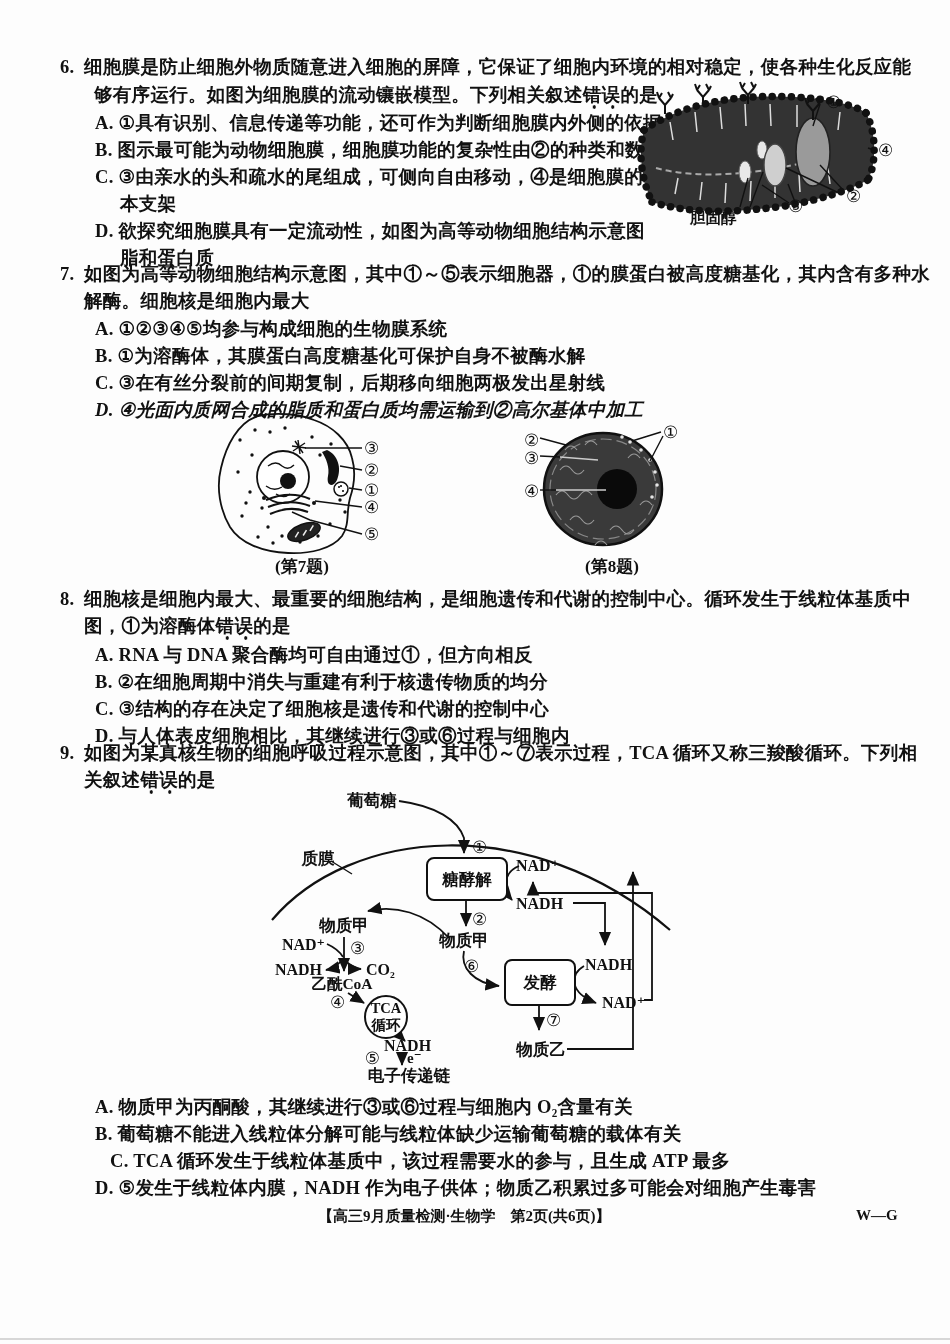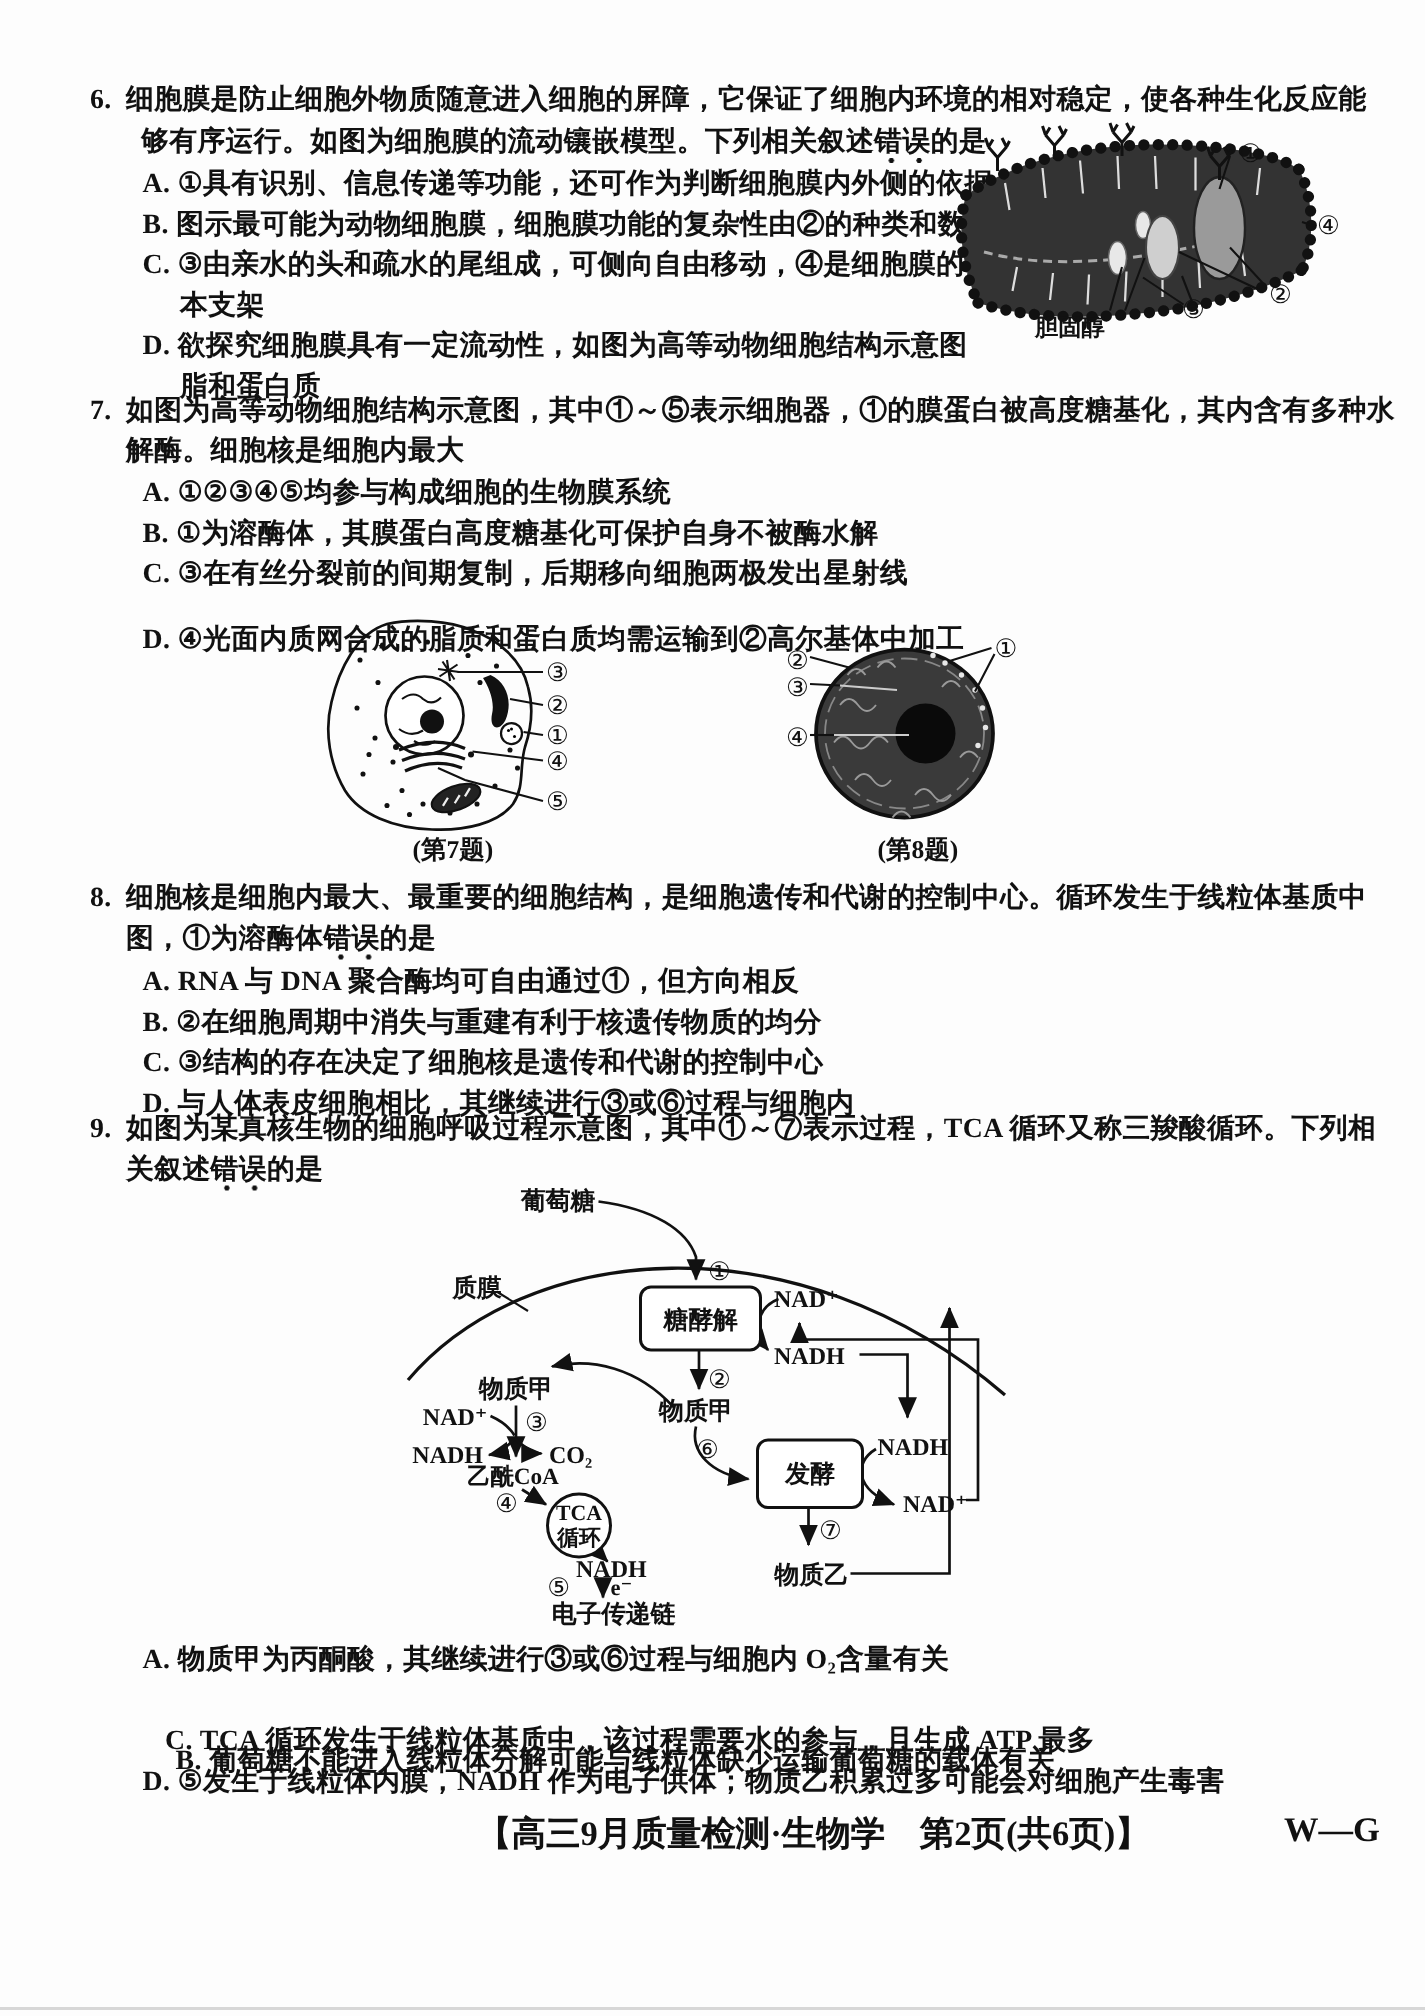--- a/index.html
+++ b/index.html
@@ -9,21 +9,21 @@
          letter-spacing:0.3px;line-height:22px;}
   .qnum{display:inline-block;min-width:24px;}
   .emph{background-image:radial-gradient(circle,#111 1.6px,rgba(0,0,0,0) 1.9px);
         background-size:1em 6px;background-repeat:repeat-x;background-position:2px 100%;
         padding-bottom:5px;}
   .fig{position:absolute;}
   svg text{font-family:"Liberation Serif","DejaVu Serif",serif;fill:#111;}
   svg .cnb{font-weight:700;}
   svg .ln{stroke:#111;stroke-width:1.8;fill:none;}
   svg .thin{stroke:#111;stroke-width:1.4;fill:none;}
-  .footer{position:absolute;font-size:23px;font-weight:700;white-space:nowrap;}
+  .footer{position:absolute;font-size:15px;font-weight:700;white-space:nowrap;}
   .scanedge{position:absolute;left:0;top:1338px;width:950px;height:2px;background:#d7d7d7;}
 </style>
 </head>
 <body>
 
 <div class="page">
 
   <div>
     <div class="tline" style="left:60px;top:56px;"><span class="qnum">6.</span><span>细胞膜是防止细胞外物质随意进入细胞的屏障，它保证了细胞内环境的相对稳定，使各种生化反应能</span></div>
     <div class="tline" style="left:84px;top:84px;margin-left:10px;"><span>够有序运行。如图为细胞膜的流动镶嵌模型。下列相关叙述</span><span class="emph">错误</span><span>的是</span></div>
@@ -78,21 +78,21 @@
       <text x="690" y="223" font-size="15.5" class="cnb">胆固醇</text>
     </svg>
   </div>
 
   <div>
     <div class="tline" style="left:60px;top:263px;"><span class="qnum">7.</span><span>如图为高等动物细胞结构示意图，其中①～⑤表示细胞器，①的膜蛋白被高度糖基化，其内含有多种水</span></div>
     <div class="tline" style="left:84px;top:290px;">解酶。细胞核是细胞内最大</div>
     <div class="tline" style="left:95px;top:318px;">A. ①②③④⑤均参与构成细胞的生物膜系统</div>
     <div class="tline" style="left:95px;top:345px;text-align:center;">B. ①为溶酶体，其膜蛋白高度糖基化可保护自身不被酶水解</div>
     <div class="tline" style="left:95px;top:372px;">C. ③在有丝分裂前的间期复制，后期移向细胞两极发出星射线</div>
-    <div class="tline" style="left:95px;top:416px;">D. ④光面内质网合成的脂质和蛋白质均需运输到②高尔基体中加工</div>
+    <div class="tline" style="left:95px;top:399px;font-style:italic;">D. ④光面内质网合成的脂质和蛋白质均需运输到②高尔基体中加工</div>
 
     <svg class="fig" style="left:195px;top:412px;" width="205" height="168" viewBox="195 412 205 168">
       <path class="ln" fill="#fff" d="M258,416 C276,412 300,414 314,420 C332,426 348,440 352,458 C356,472 354,486 350,498 C346,512 350,524 342,536 C332,549 310,554 288,553 C262,552 240,543 230,527 C220,510 216,488 221,468 C226,446 238,422 258,416 Z"></path>
 
       <g fill="#111">
         <circle cx="240" cy="440" r="1.7"></circle>
           <circle cx="252" cy="455" r="1.7"></circle>
         <circle cx="238" cy="472" r="1.7"></circle>
           <circle cx="250" cy="492" r="1.7"></circle>
         <circle cx="262" cy="508" r="1.7"></circle>
@@ -252,21 +252,21 @@
       <text x="472" y="853" font-size="17">①</text>
       <text x="472" y="925" font-size="17">②</text>
       <text x="350" y="954" font-size="17">③</text>
       <text x="330" y="1008" font-size="17">④</text>
       <text x="380" y="1064" font-size="17" text-anchor="end">⑤</text>
       <text x="464" y="972" font-size="17">⑥</text>
       <text x="546" y="1026" font-size="17">⑦</text>
     </svg>
 
     <div class="tline" style="left:95px;top:1096px;">A. 物质甲为丙酮酸，其继续进行③或⑥过程与细胞内 O₂含量有关</div>
-    <div class="tline" style="left:95px;top:1163px;margin-left:22px;">B. 葡萄糖不能进入线粒体分解可能与线粒体缺少运输葡萄糖的载体有关</div>
+    <div class="tline" style="left:95px;top:1123px;">B. 葡萄糖不能进入线粒体分解可能与线粒体缺少运输葡萄糖的载体有关</div>
     <div class="tline" style="left:95px;top:1150px;margin-left:15px;">C. TCA 循环发生于线粒体基质中，该过程需要水的参与，且生成 ATP 最多</div>
     <div class="tline" style="left:95px;top:1177px;">D. ⑤发生于线粒体内膜，NADH 作为电子供体；物质乙积累过多可能会对细胞产生毒害</div>
   </div>
 
   <div class="footer" style="left:318px;top:1207px;">【高三9月质量检测·生物学　第2页(共6页)】</div>
   <div class="footer" style="left:856px;top:1207px;">W—G</div>
   <div class="scanedge"></div>
 
 </div>
 

